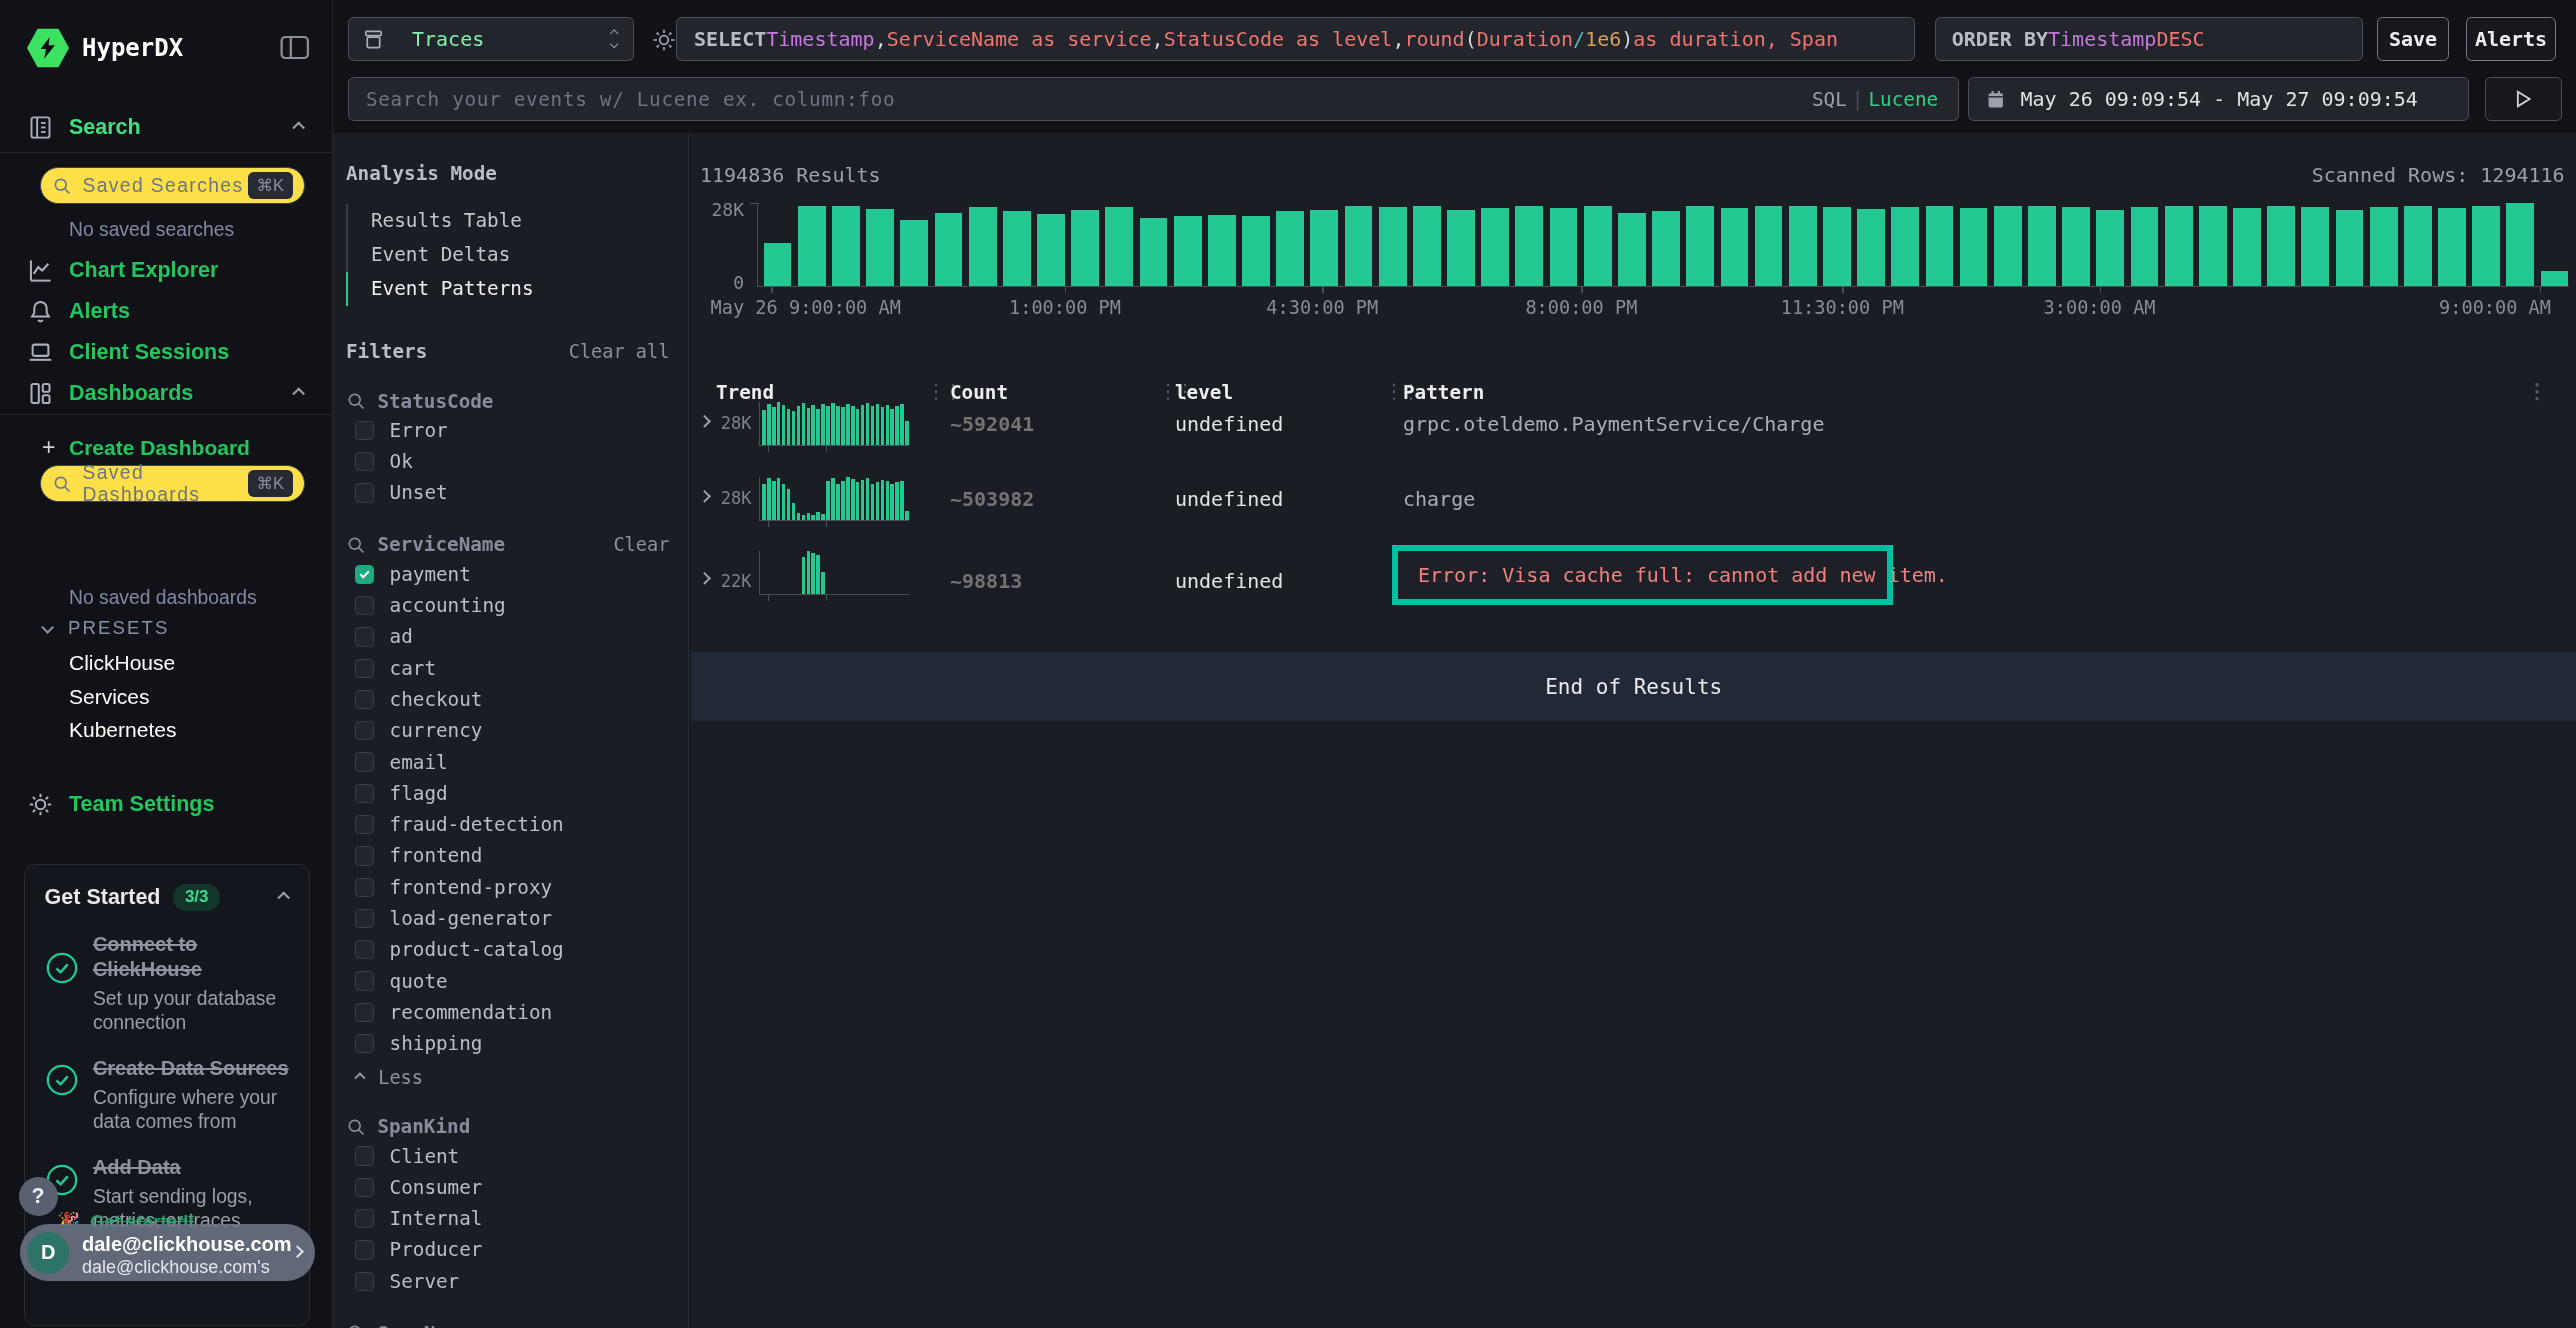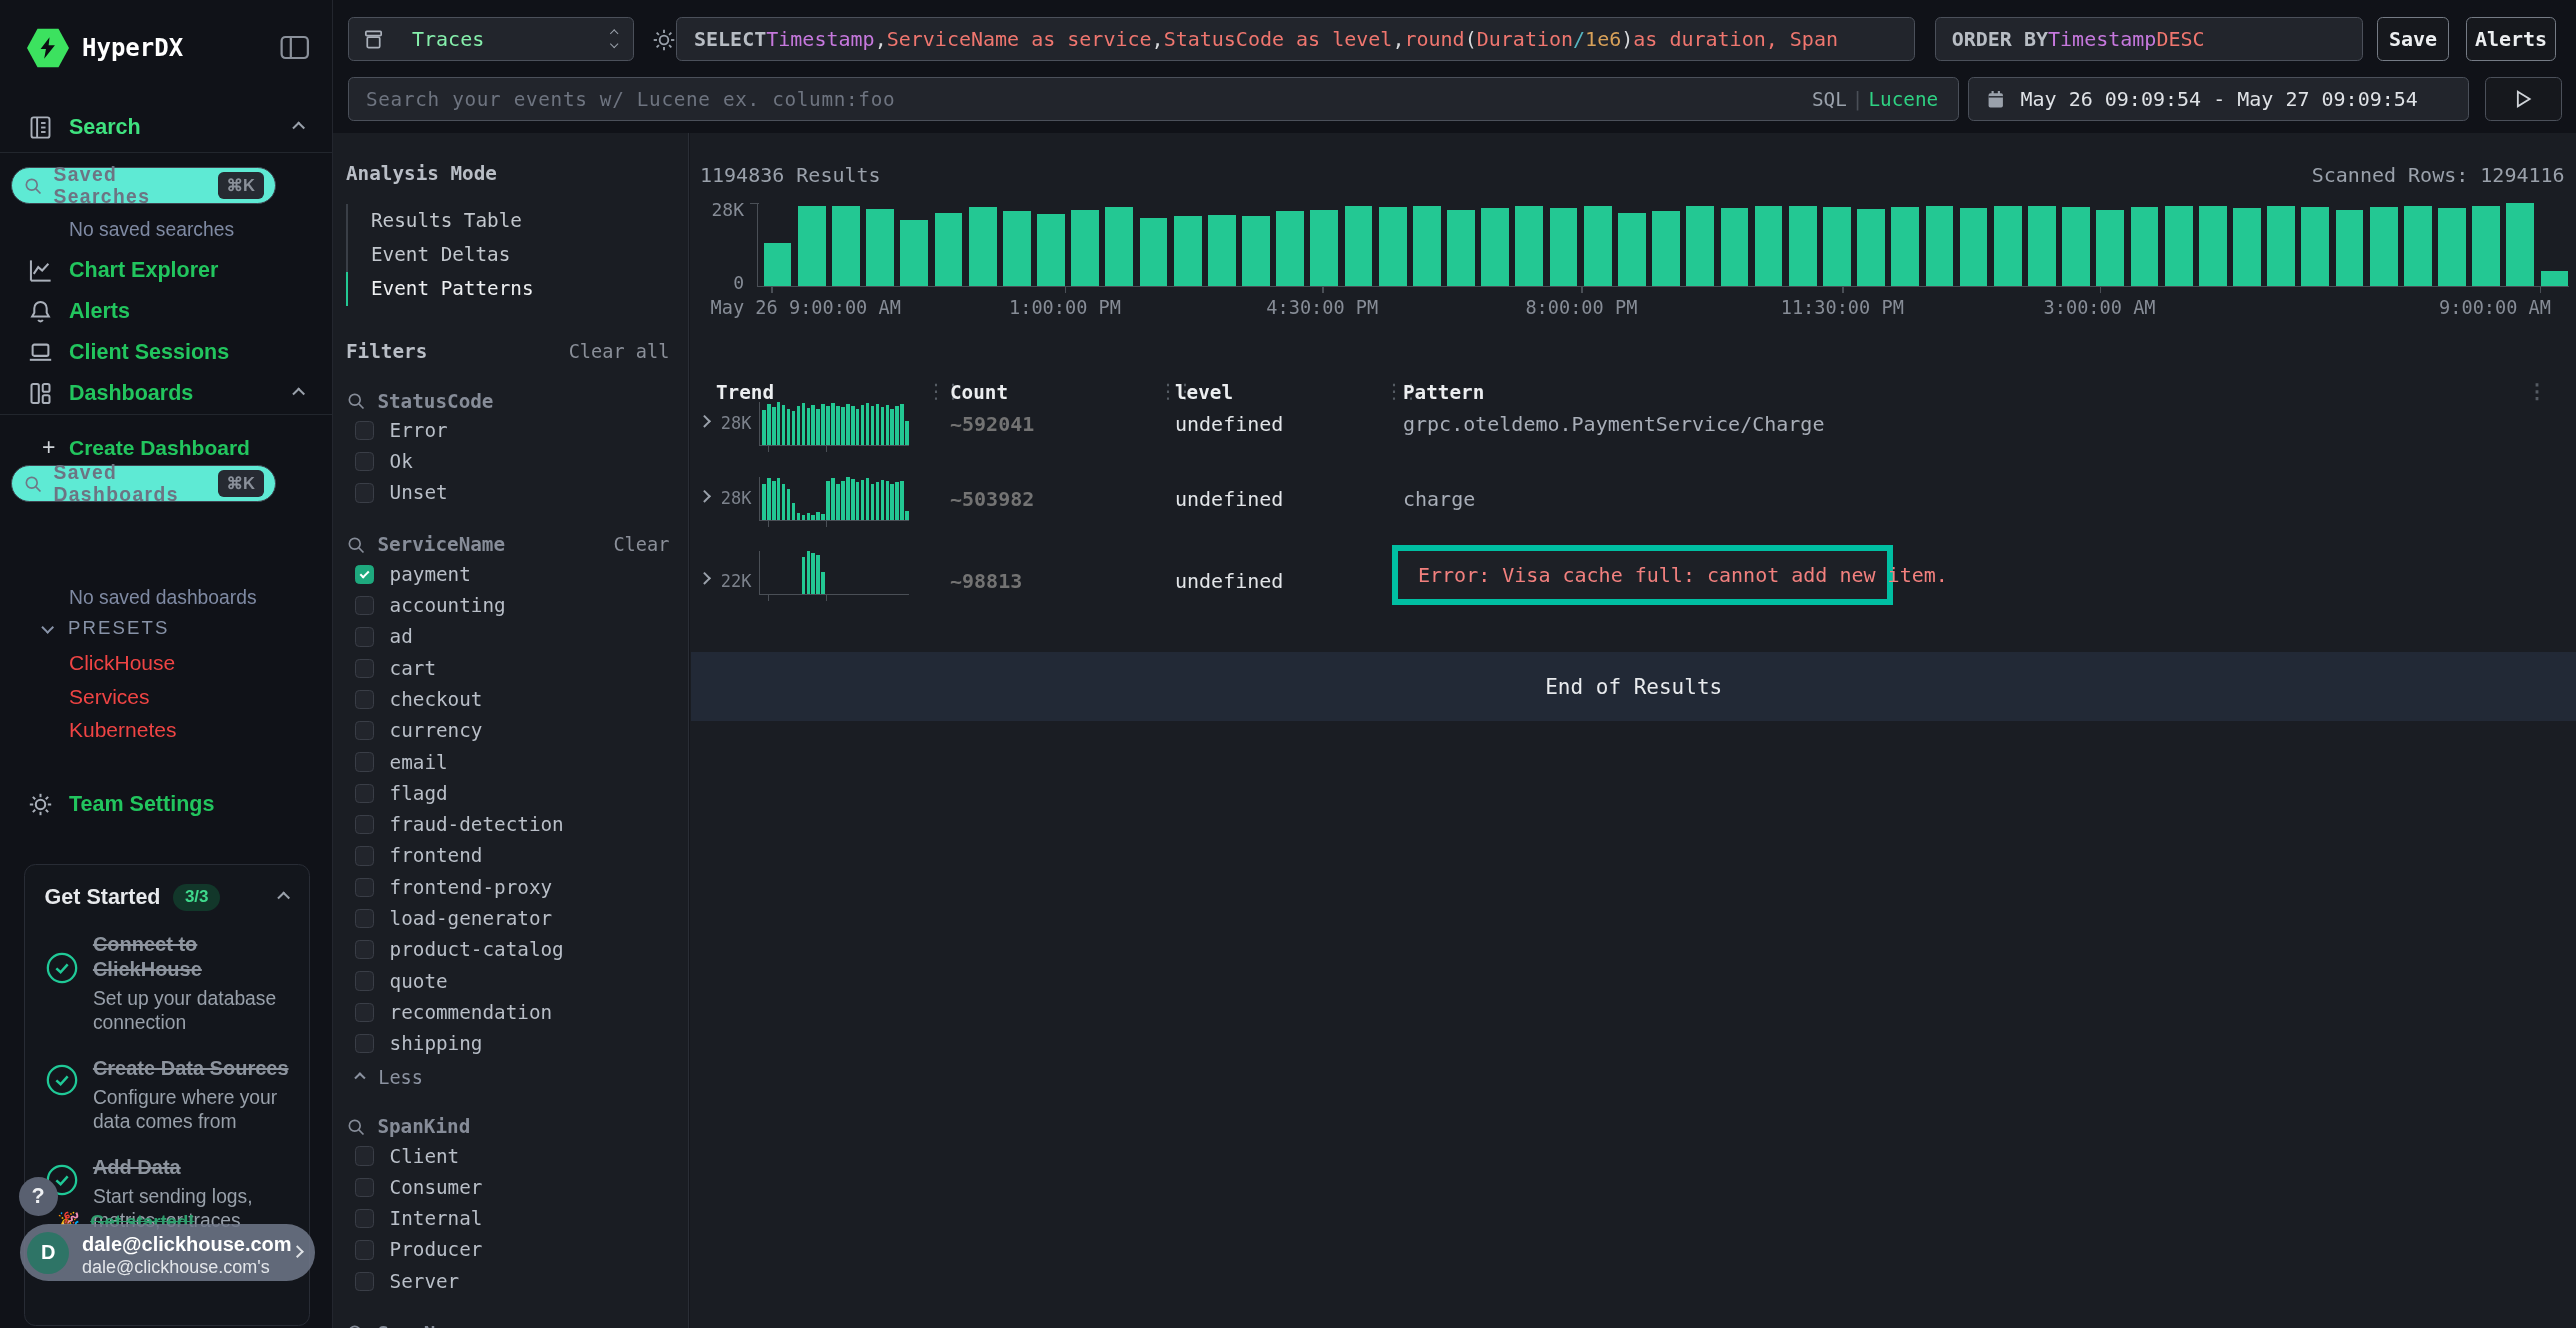--- a/index.html
+++ b/index.html
@@ -16,25 +16,25 @@
   .nav-item { position:absolute; left:0; width:100%; height:37px; display:flex; align-items:center; cursor:pointer; }
   .nav-item .nicon { position:absolute; left:27px; width:29px; display:flex; color:#aab0ba; }
   .nav-item .nlabel { position:absolute; left:69px; font-size:21.5px; font-weight:700; color:#22c55e; }
   .nav-item .nlabel.green { color:#3fe27f; font-weight:600; }
   .chev { display:inline-block; width:9.3px; height:9.3px; border-right:2.1px solid #9aa1ab; border-bottom:2.1px solid #9aa1ab; }
   .chev.up { transform:rotate(-135deg); }
   .chev.down { transform:rotate(45deg); }
   .chev.right { transform:rotate(-45deg); }
   .nav-chev { position:absolute; right:29px; }
   .sdivider { position:absolute; left:0; width:333px; height:1.4px; background:#22262d; }
-  .spill { position:absolute; left:11px; width:265px; height:37px; border:1.4px solid #3e434e; border-radius:19.3px; background:#5eead4; display:flex; align-items:center; padding:0 11.4px; cursor:pointer;font-weight:bold; }
+  .spill { position:absolute; left:40px; width:265px; height:37px; border:1.4px solid #3e434e; border-radius:19.3px; background:#fde047; display:flex; align-items:center; padding:0 11.4px; cursor:pointer; }
   .spill .ph { margin-left:10px; font-size:19.3px; color:#6d7483; letter-spacing:1.4px; flex:1; }
   .spill .kbd { background:#262a32; border-radius:5.7px; padding:3.6px 8.6px; font-size:16.5px; color:#8a909a; }
   .dim-note { position:absolute; left:69px; font-size:19.3px; color:#7f8aa3; }
-  .preset-item { position:absolute; left:69px; font-size:21px; color:#ef4444; cursor:pointer; }
+  .preset-item { position:absolute; left:69px; font-size:21px; color:#ffffff; cursor:pointer; }
   .presets-row { position:absolute; left:43px; display:flex; align-items:center; gap:15.7px; cursor:pointer; }
   .presets-row .plabel { font-size:18.6px; color:#8893a8; letter-spacing:2.1px; }
   .plus-glyph { position:absolute; left:42px; font-size:23px; color:#cfd3d8; }
   .gs-card { position:absolute; left:23.6px; top:864px; width:286px; height:462px; border:1.4px solid #282c35; border-radius:11.4px; background:#13161c; padding:18.6px 20px; }
   .gs-head { display:flex; align-items:center; gap:13px; }
   .gs-title { font-size:21.5px; font-weight:bold; color:#e7e9ec; }
   .gs-badge { background:#12372a; color:#3fd98c; font-size:17px; font-weight:bold; border-radius:14.3px; padding:3.6px 11.4px; }
   .gs-head .chev { margin-left:auto; }
   .gs-item { display:flex; gap:14.3px; margin-top:21.5px; }
   .gs-check { flex:0 0 34px; height:34px; margin-top:18.6px; }

